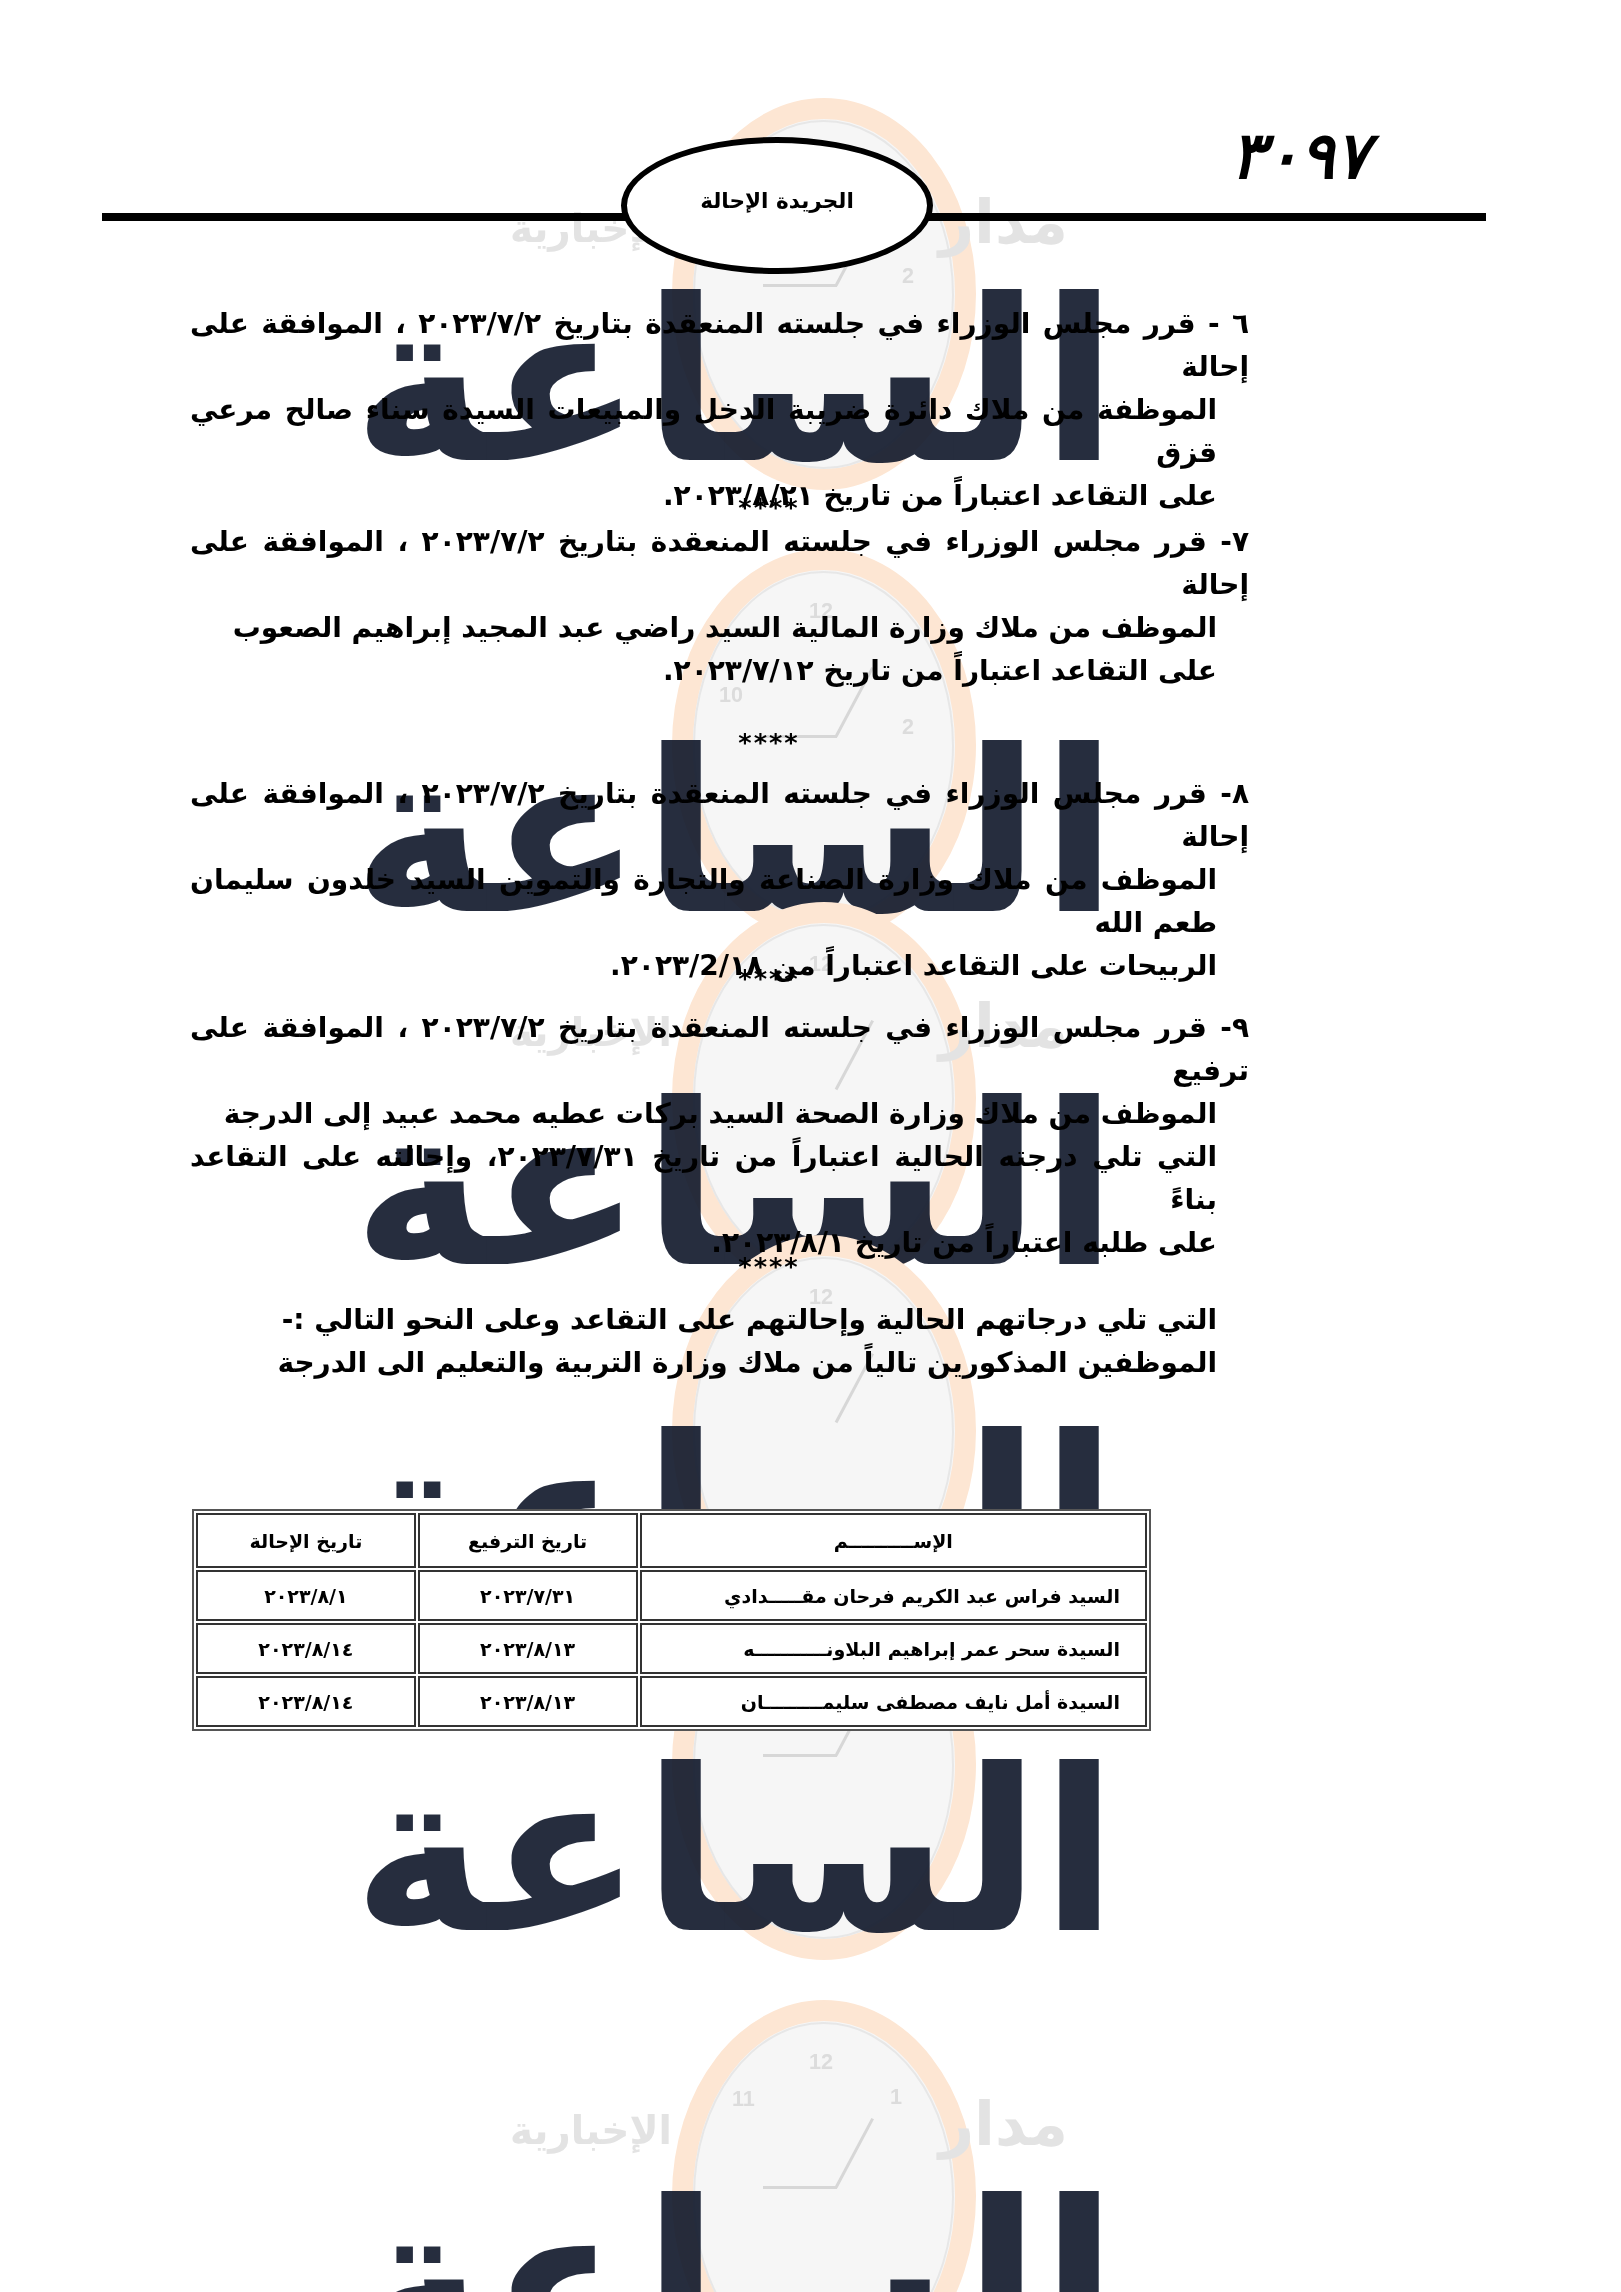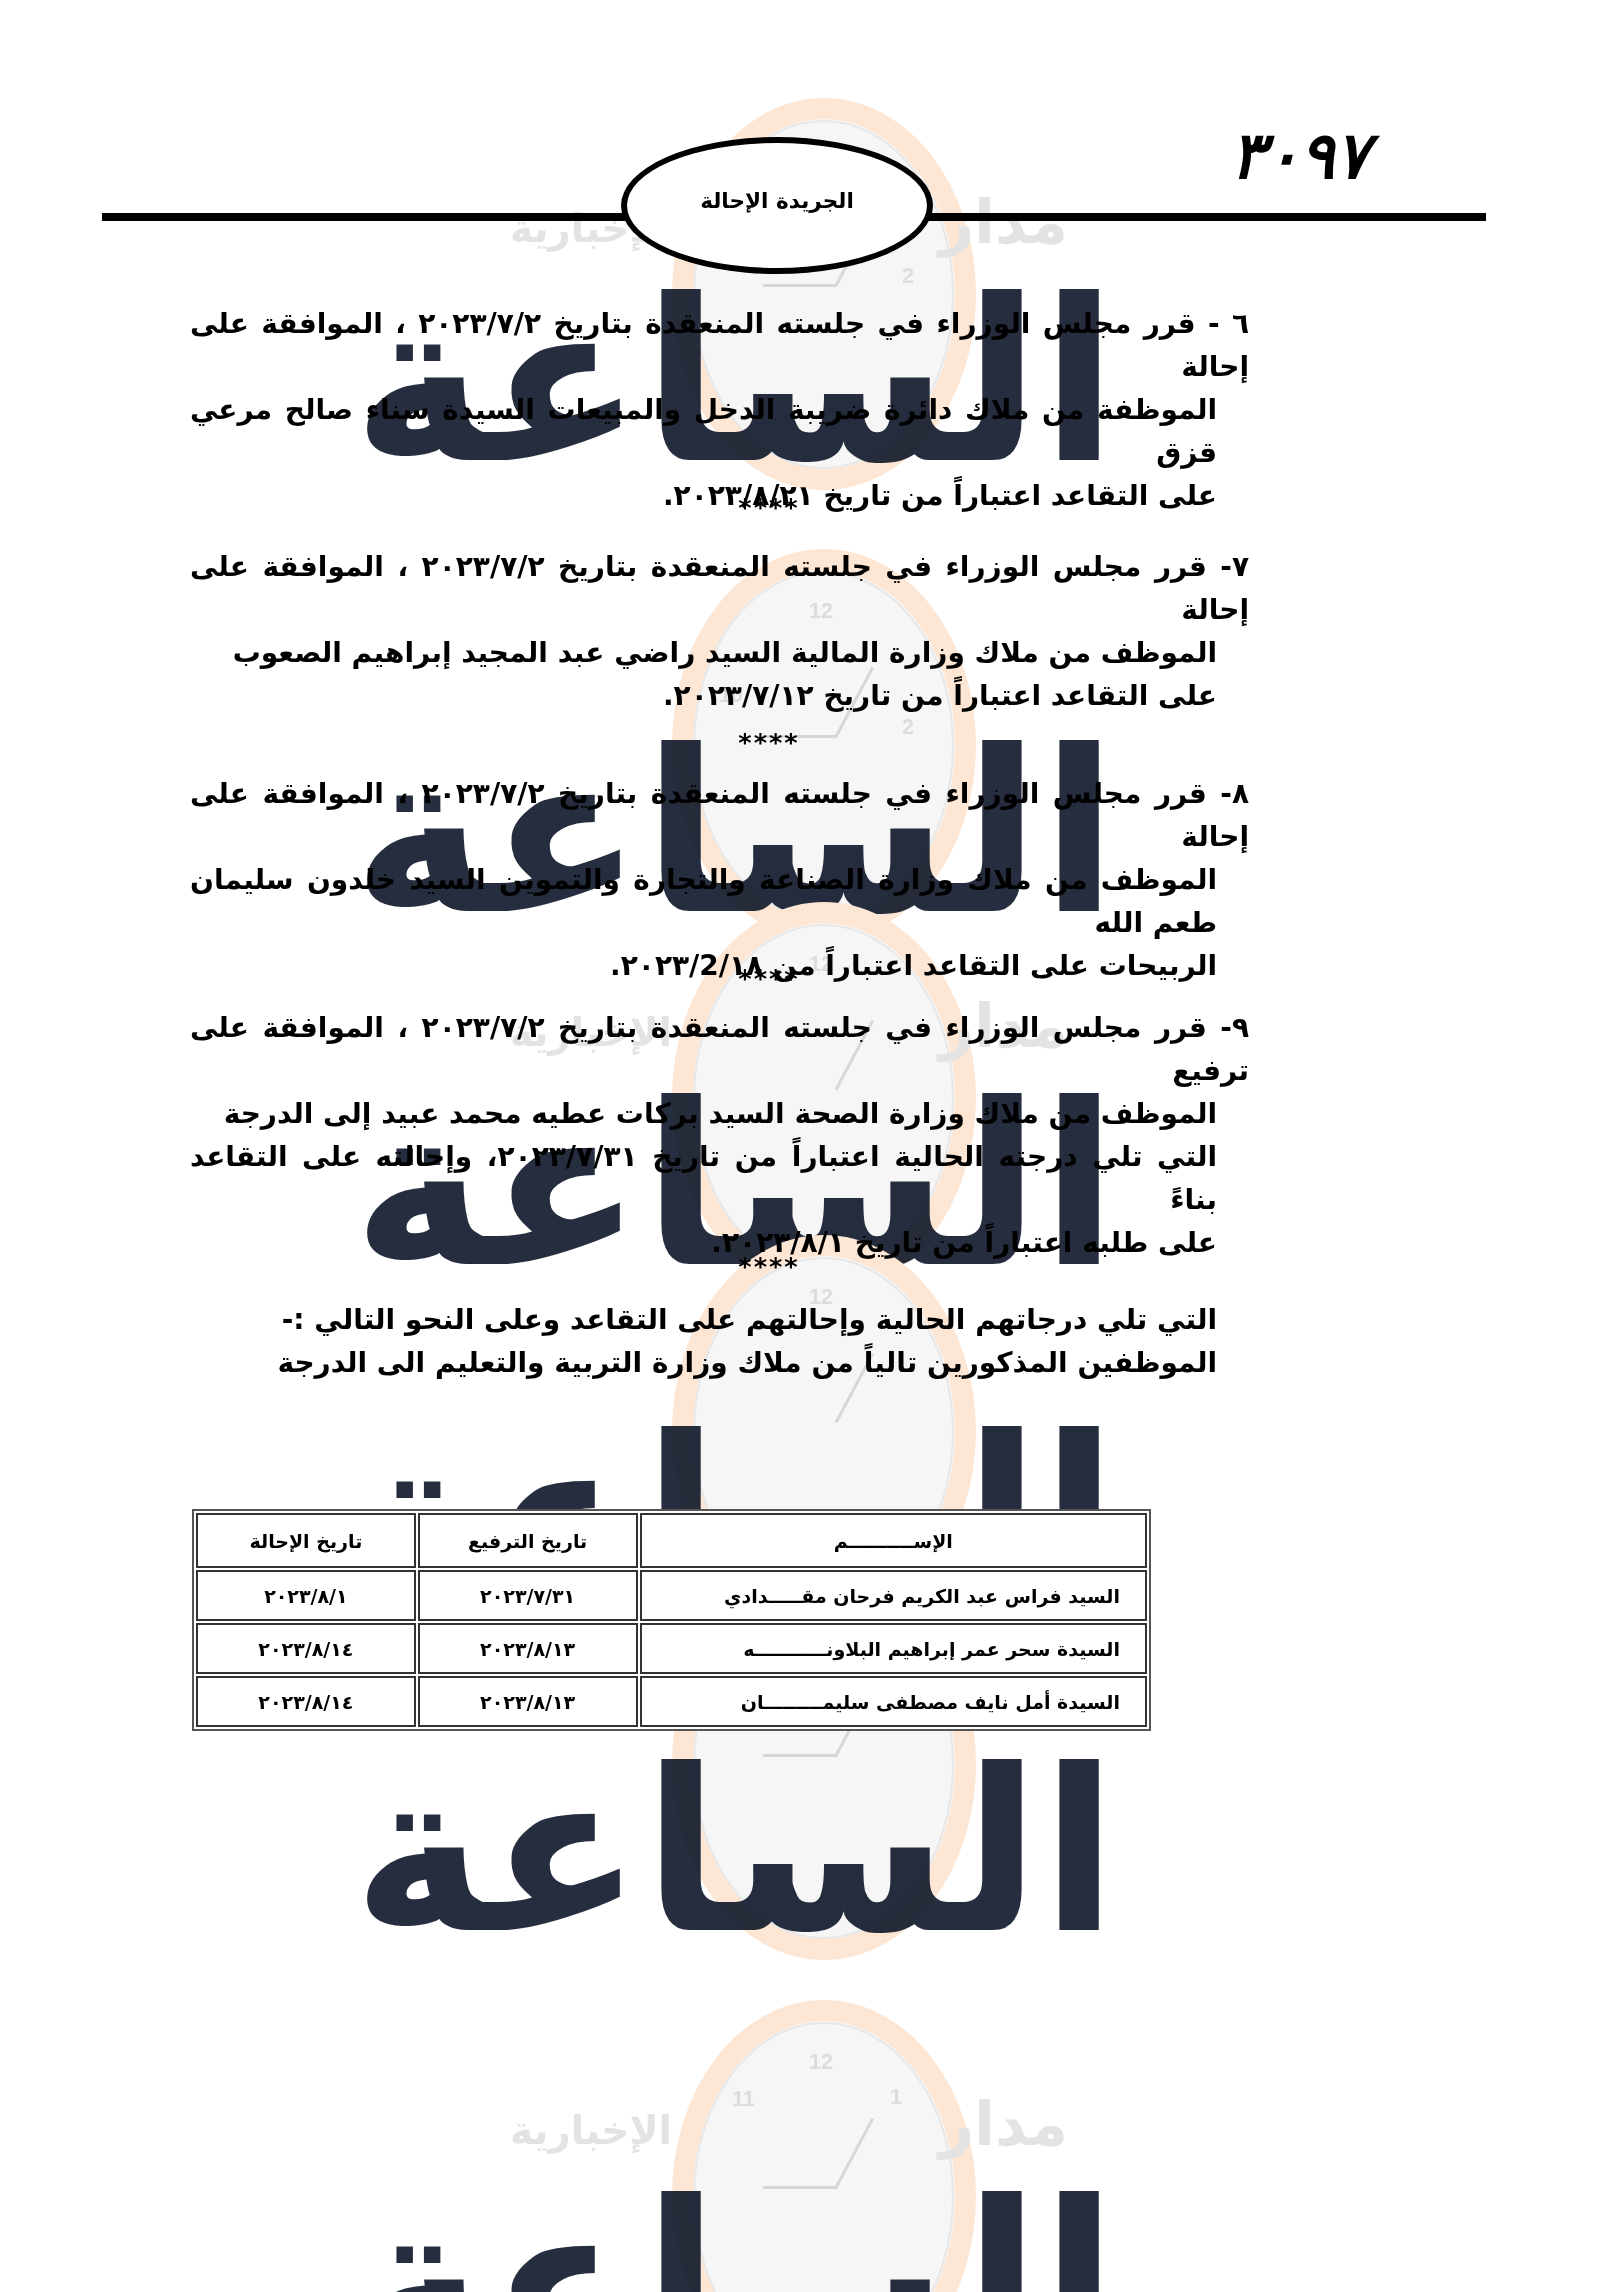--- a/index.html
+++ b/index.html
@@ -141,21 +141,21 @@
 </div>
 
 <div class="content">
   <div class="item" style="top:302px;">
     <span class="body-line first"><span>٦ -</span> <span>قرر مجلس الوزراء في جلسته المنعقدة بتاريخ ٢٠٢٣/٧/٢ ، الموافقة على إحالة</span></span>
     <span class="body-line">الموظفة من ملاك دائرة ضريبة الدخل والمبيعات السيدة سناء صالح مرعي قزق</span>
     <span class="body-line">على التقاعد اعتباراً من تاريخ ٢٠٢٣/٨/٢١.</span>
   </div>
   <div class="stars" style="top:492px;">****</div>
 
-  <div class="item" style="top:545px;">
+  <div class="item" style="top:520px;">
     <span class="body-line first"><span>٧-</span> <span>قرر مجلس الوزراء في جلسته المنعقدة بتاريخ ٢٠٢٣/٧/٢ ، الموافقة على إحالة</span></span>
     <span class="body-line">الموظف من ملاك وزارة المالية السيد راضي عبد المجيد إبراهيم الصعوب</span>
     <span class="body-line">على التقاعد اعتباراً من تاريخ ٢٠٢٣/٧/١٢.</span>
   </div>
   <div class="stars" style="top:727px;">****</div>
 
   <div class="item" style="top:772px;">
     <span class="body-line first"><span>٨-</span> <span>قرر مجلس الوزراء في جلسته المنعقدة بتاريخ ٢٠٢٣/٧/٢ ، الموافقة على إحالة</span></span>
     <span class="body-line">الموظف من ملاك وزارة الصناعة والتجارة والتموين السيد خلدون سليمان طعم الله</span>
     <span class="body-line">الربيحات على التقاعد اعتباراً من ٢٠٢٣/2/١٨.</span>

